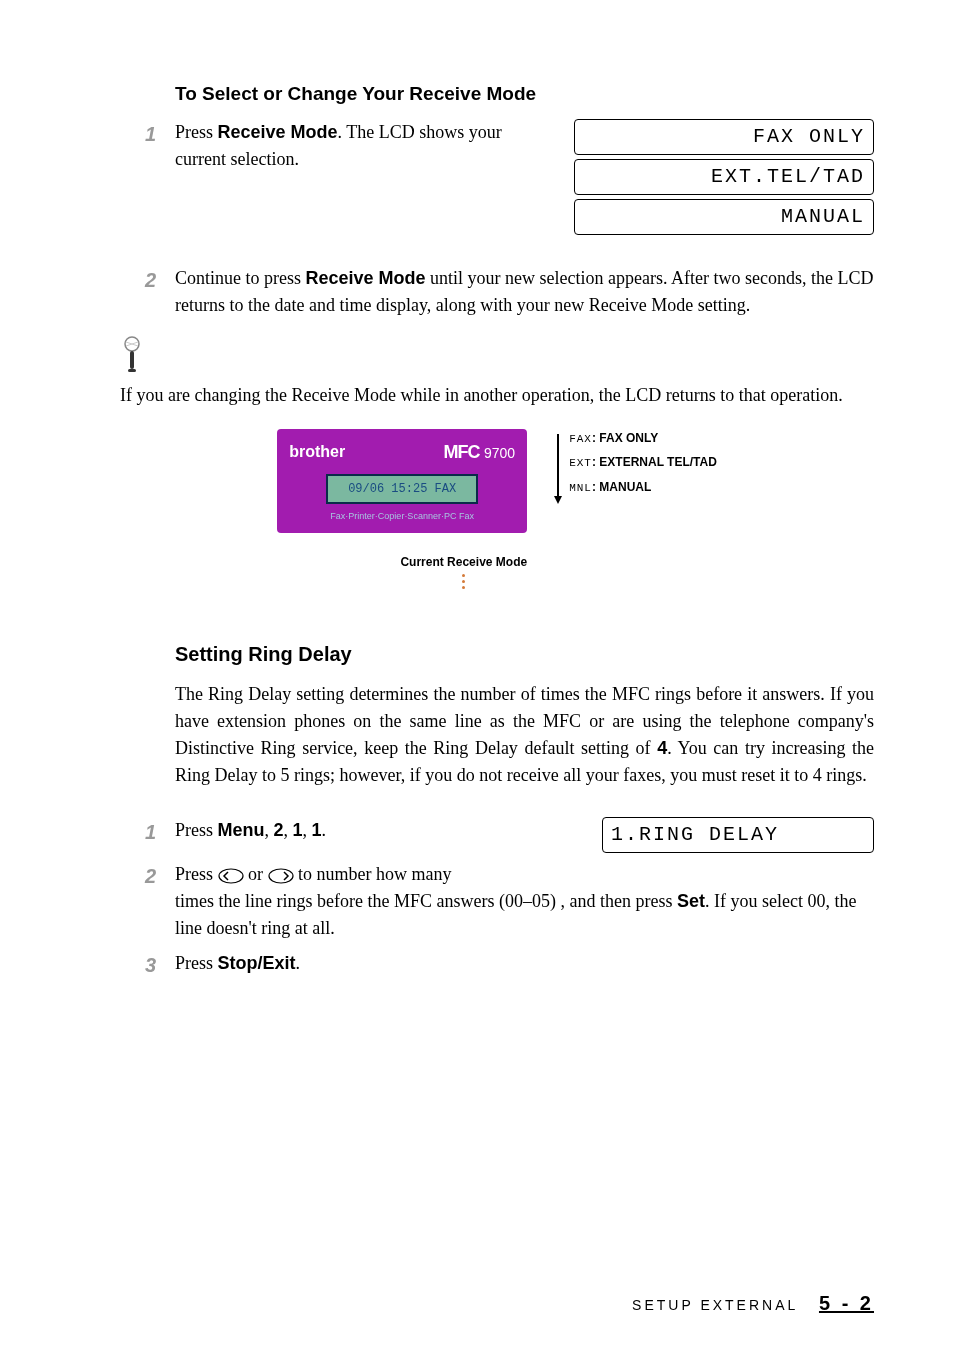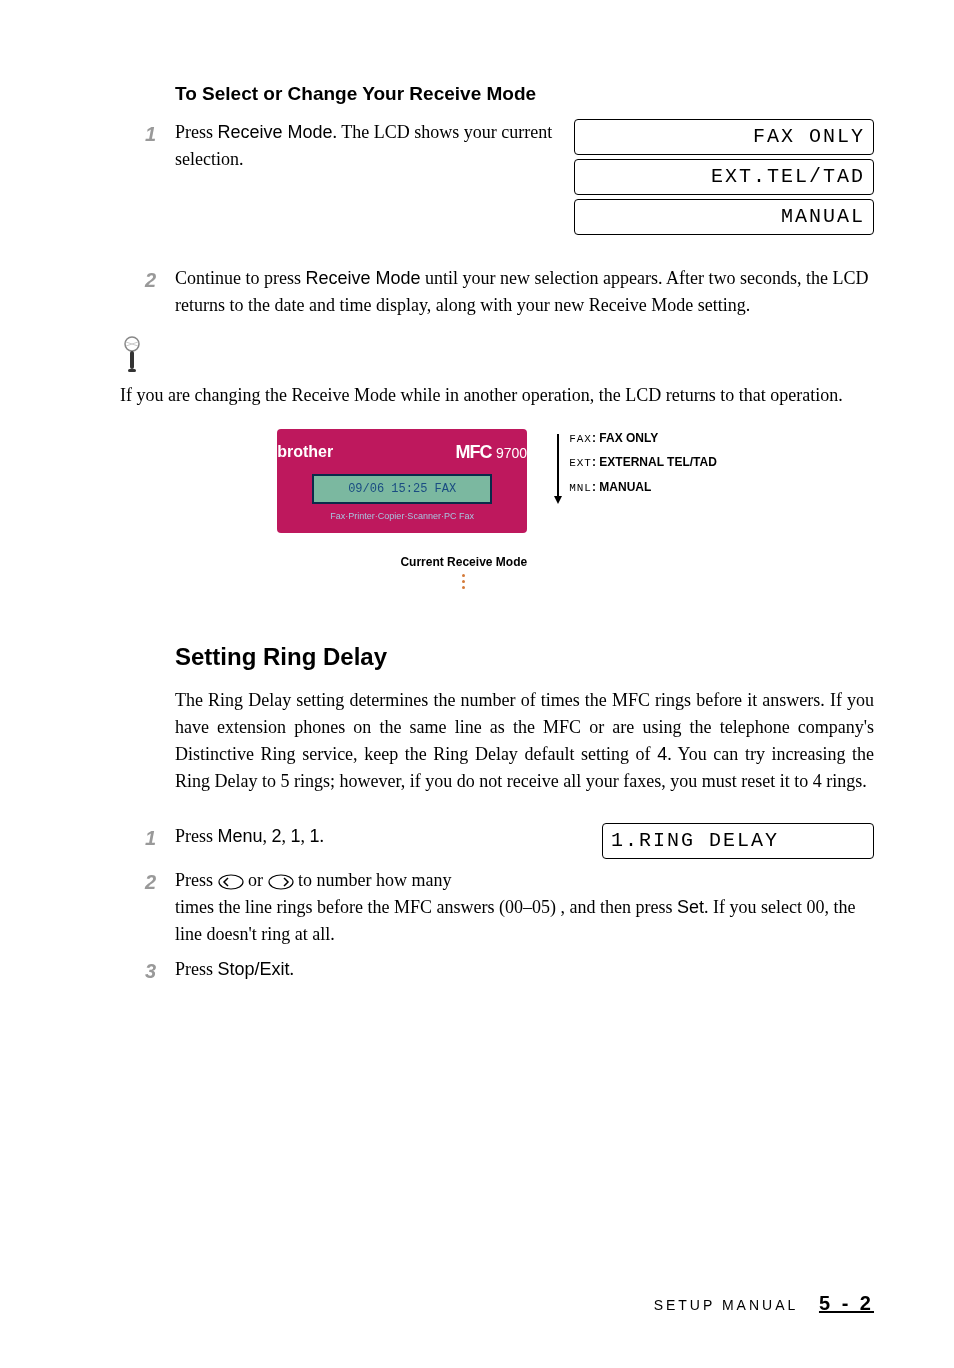--- a/index.html
+++ b/index.html
@@ -63,21 +63,21 @@
       text-align: right;
       padding: 2px 8px;
       width: 300px;
       white-space: nowrap;
     }
     .lcd-left {
       text-align: left;
     }
     .bold-sans {
       font-family: Arial, Helvetica, sans-serif;
-      font-weight: normal;
+      font-weight: bold;
     }
     .note-row {
       display: flex;
       align-items: flex-start;
       margin-top: 12px;
       margin-bottom: 20px;
       flex-direction: column;
     }
     .note-icon {
       width: 30px;
@@ -95,23 +95,23 @@
       margin-top: 20px;
       margin-bottom: 50px;
       gap: 30px;
     }
     .device-panel {
       display: flex;
       flex-direction: column;
       align-items: flex-end;
     }
     .device-box {
-      background: #be185d;
+      background: #a21caf;
       border-radius: 4px;
-      padding: 10px 0;
+      padding: 10px 12px;
       width: 250px;
       color: #fff;
     }
     .device-header {
       display: flex;
       align-items: center;
       justify-content: space-between;
       margin-bottom: 8px;
     }
     .brother-logo {
@@ -134,21 +134,21 @@
       color: #fff;
     }
     .device-lcd {
       background: #7bb8a0;
       border: 2px solid #0a2a4a;
       font-family: 'Courier New', monospace;
       font-size: 12px;
       color: #1a4c82;
       padding: 4px 6px;
       margin: 0 auto 6px auto;
-      width: 180px;
+      width: 152px;
       text-align: center;
     }
     .device-labels {
       font-family: Arial, sans-serif;
       font-size: 9px;
       color: #a8c4e0;
       text-align: center;
     }
     .dot {
       width: 3px;
@@ -195,21 +195,21 @@
       font-family: 'Courier New', monospace;
       font-size: 11px;
       letter-spacing: 1px;
     }
     .legend-bold {
       font-weight: bold;
     }
     .section-heading {
       font-family: Arial, Helvetica, sans-serif;
       font-weight: bold;
-      font-size: 24px;
+      font-size: 20px;
       margin-left: 55px;
       margin-bottom: 12px;
     }
     .body-para {
       margin-left: 55px;
       margin-bottom: 28px;
       text-align: justify;
     }
     .step-flex-h {
       display: flex;
@@ -342,14 +342,14 @@
 </div>
 
 <div class="step-row">
   <div class="step-num">3</div>
   <div class="step-content">
     <span>Press </span><span class="bold-sans">Stop/Exit</span><span>.</span>
   </div>
 </div>
 
 <div class="footer">
-  <span>SETUP MANUAL</span>&nbsp;&nbsp;&nbsp;<span class="page-num">5 - 2</span>
+  <span>SETUP EXTERNAL</span>&nbsp;&nbsp;&nbsp;<span class="page-num">5 - 2</span>
 </div>
 
 </body></html>

